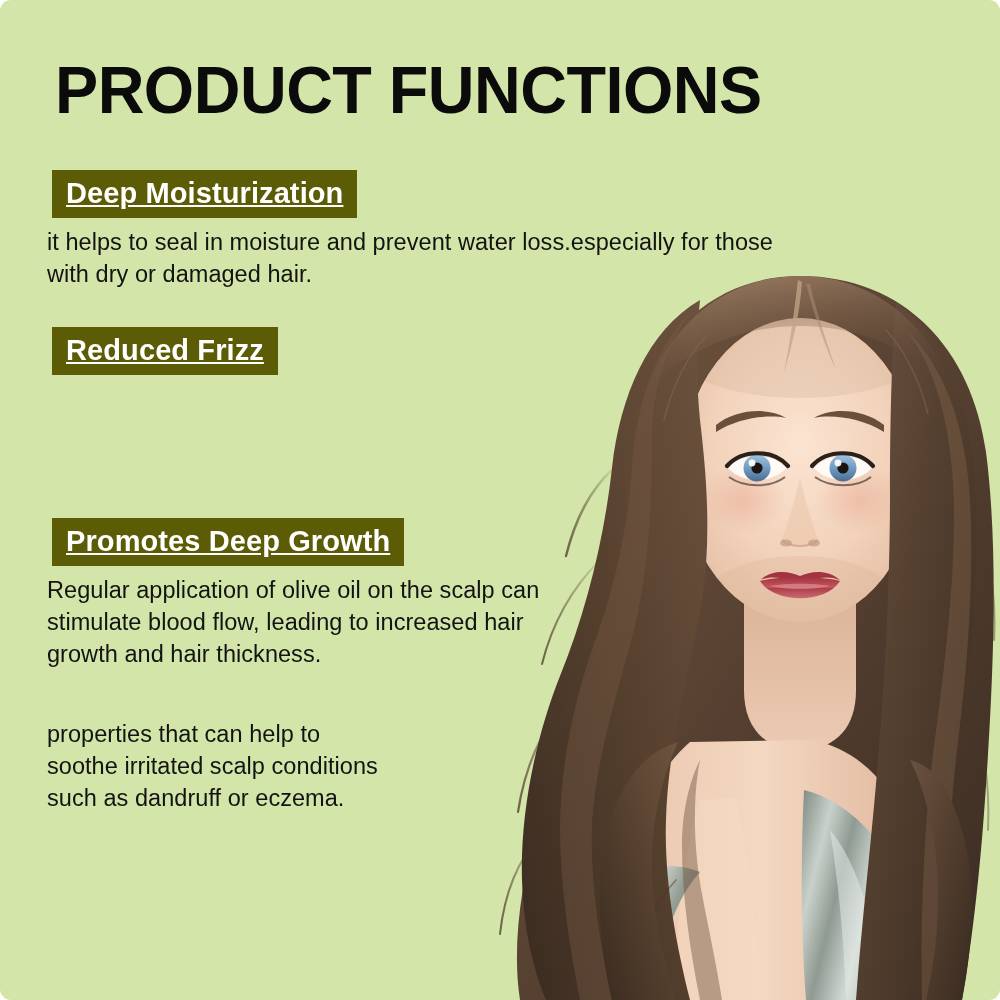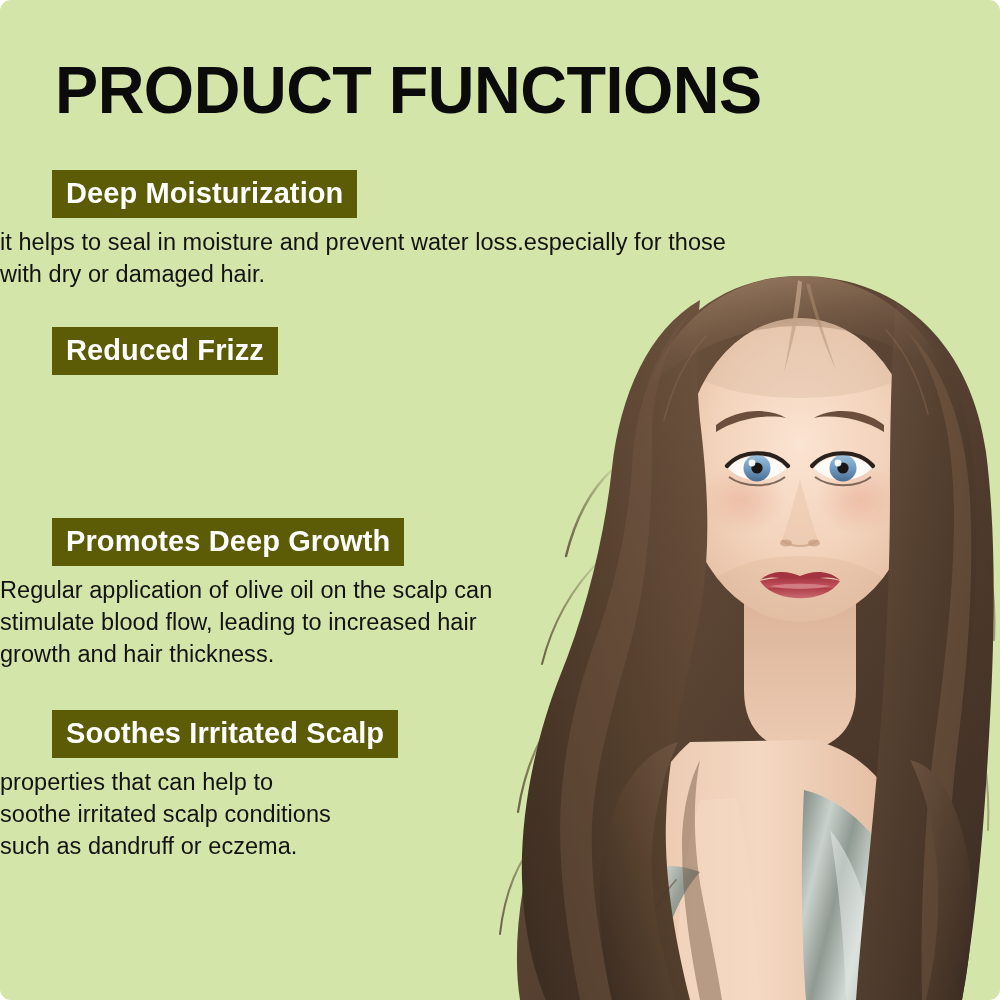--- a/index.html
+++ b/index.html
@@ -65,22 +65,24 @@
     display: inline-block;
     background: #5c5c06;
     color: #ffffff;
     font-size: 29px;
     font-weight: bold;
     line-height: 1;
     padding: 9px 14px 10px 14px;
     margin-left: 52px;
     white-space: nowrap;
     letter-spacing: 0.1px;
+    text-decoration: underline;
   }
   .section-body {
+    margin-left: 47px;
     margin-top: 8px;
     font-size: 23.5px;
     line-height: 32px;
     color: #131313;
     letter-spacing: 0.05px;
   }
   .section-body .line {
     display: block;
     white-space: nowrap;
   }
@@ -367,21 +369,20 @@
     <div class="section" id="section-2">
       <div class="section-heading">Promotes Deep Growth</div>
       <div class="section-body">
         <span class="line">Regular application of olive oil on the scalp can</span>
         <span class="line">stimulate blood flow, leading to increased hair</span>
         <span class="line">growth and hair thickness.</span>
       </div>
     </div>
 
     <div class="section" id="section-3">
-      <div class="section-heading">Soothes Irritated Scalp</div>
       <div class="section-body">
         <span class="line">properties that can help to</span>
         <span class="line">soothe irritated scalp conditions</span>
         <span class="line">such as dandruff or eczema.</span>
       </div>
     </div>
 
   </div>
 </div>
 

